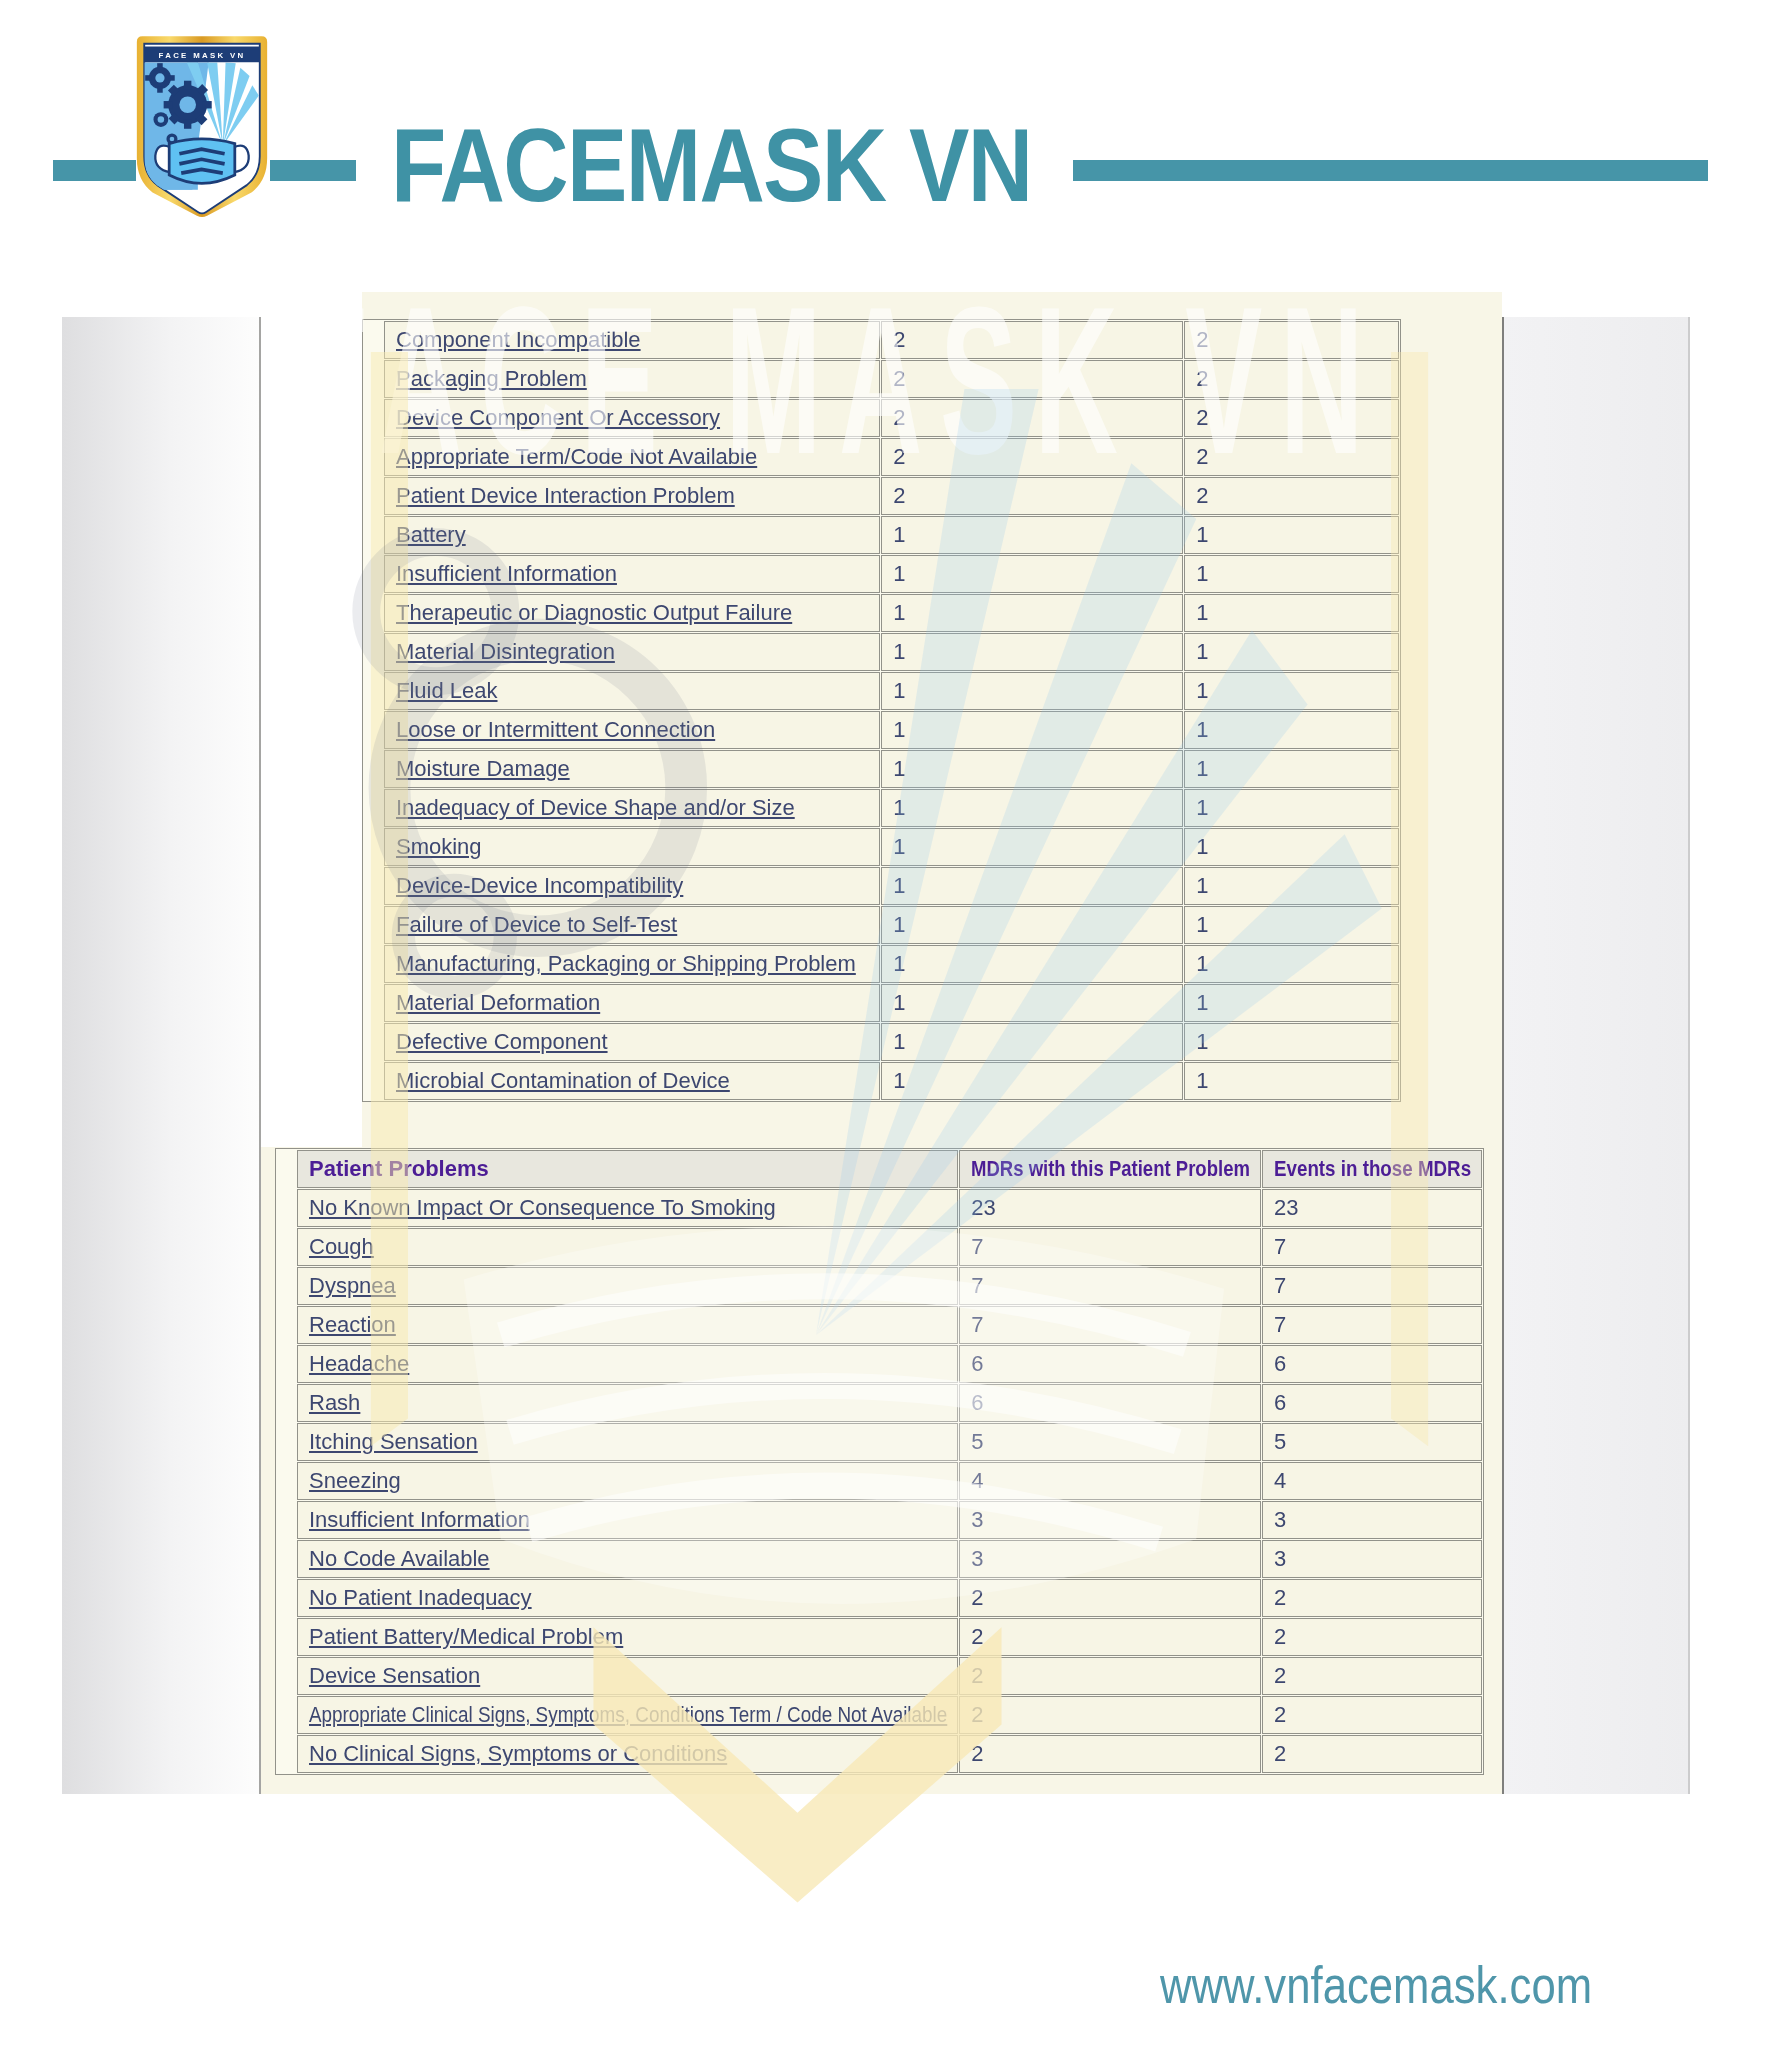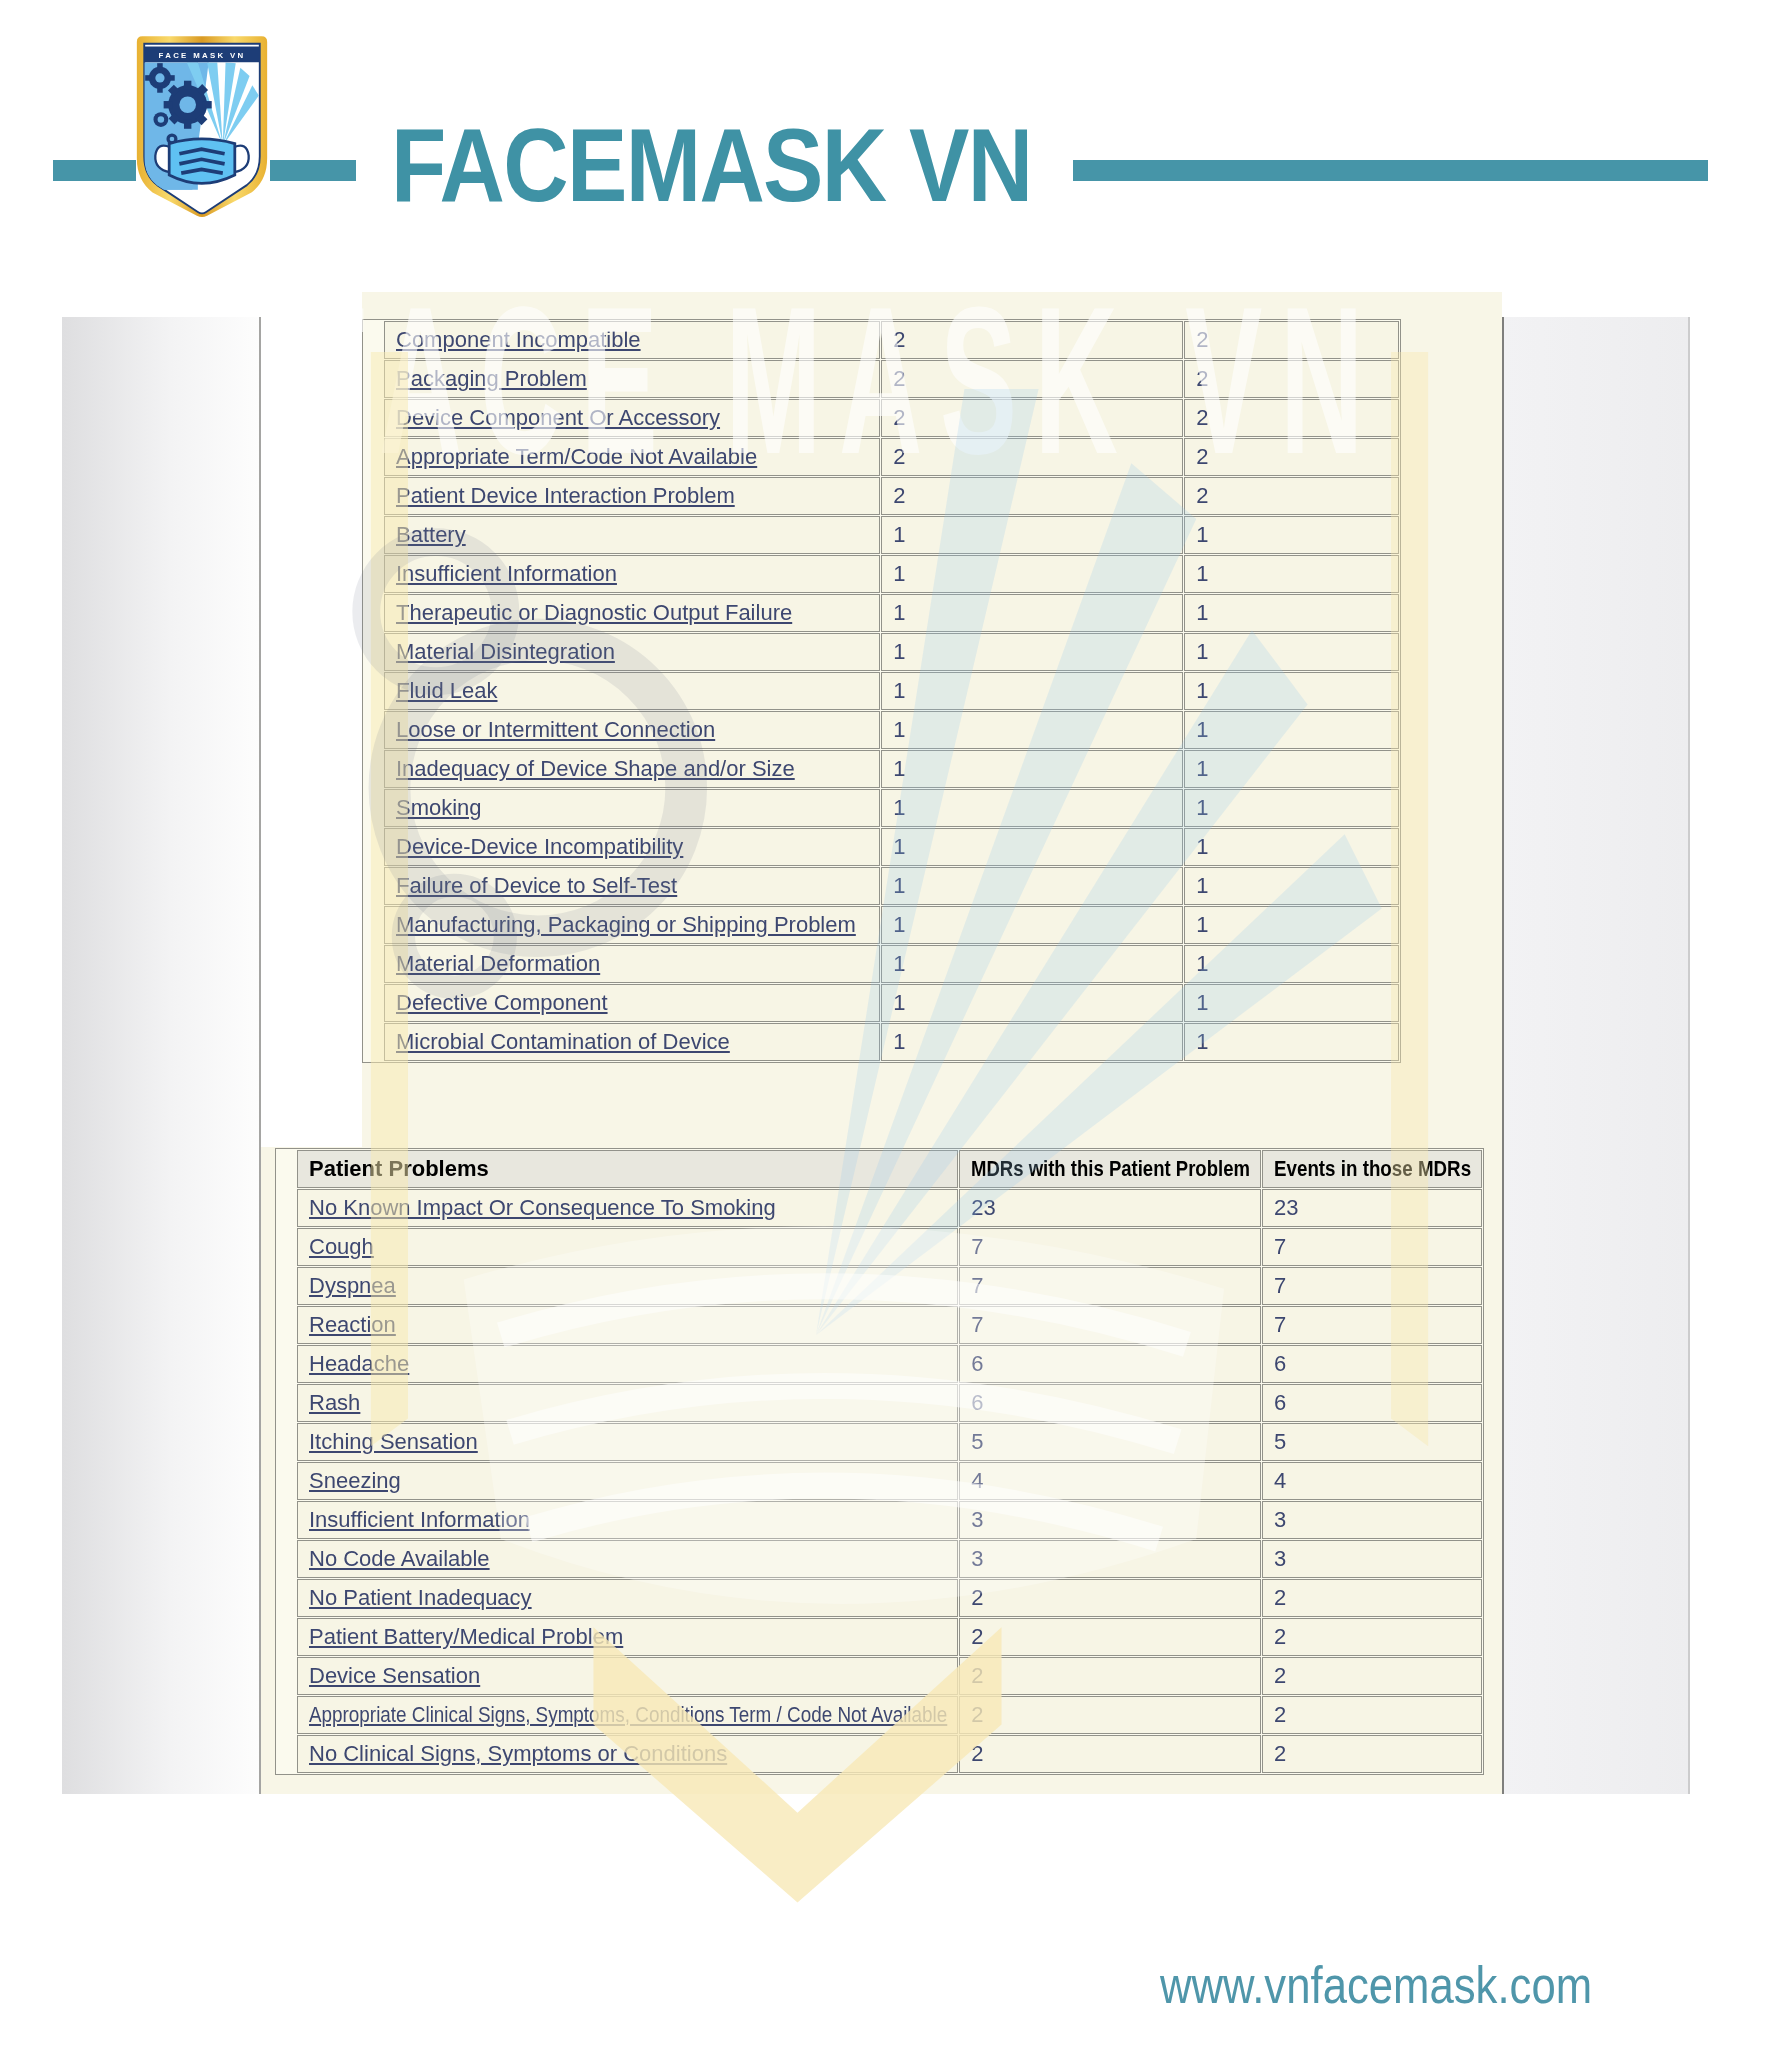--- a/index.html
+++ b/index.html
@@ -27,21 +27,21 @@
               background:linear-gradient(90deg,#f2f2f4 0%,#ededef 100%);z-index:1;}
   #edge-right{position:absolute;left:1688px;top:317px;width:1.9px;height:1477px;background:#cccccd;z-index:2;}
 
   
   table.data-table{position:absolute;border-collapse:separate;border-spacing:1.9px;
                    background:#fbfaee;border:0.9px solid #92928a;table-layout:fixed;z-index:3;padding-left:20px;}
   #t1{left:362px;top:319px;width:1039px;}
   #t2{left:275px;top:1148px;width:1209px;}
   .data-table td,.data-table th{border:0.9px solid #92928a;background:#f7f5e5;height:36px;
       padding:0 11px;font-size:22px;color:#3d4770;vertical-align:middle;text-align:left;overflow:hidden;}
-  .data-table th{background:#e8e7de;color:#000000;font-weight:bold;}
+  .data-table th{background:#e8e7de;color:#4c1d95;font-weight:bold;}
   #t1 col.c1{width:49%;} #t1 col.c2{width:29.8%;} #t1 col.c3{width:21.2%;}
   #t2 col.c1{width:55.9%;} #t2 col.c2{width:25.5%;} #t2 col.c3{width:18.6%;}
   .lnk{text-decoration:underline;color:#3d4770;cursor:pointer;}
   .fit{display:inline-block;white-space:nowrap;transform-origin:left center;}
 
   
   #wm-text{position:absolute;left:297px;top:276px;line-height:1;font-size:210px;font-weight:bold;
            color:rgba(255,255,255,.6);letter-spacing:32px;white-space:nowrap;
            transform:scaleX(.55);transform-origin:left top;z-index:4;pointer-events:none;}
   #wm-shield{position:absolute;left:315px;top:352px;width:1169px;height:1558px;z-index:4;pointer-events:none;}
@@ -193,20 +193,25 @@
         <td><span class="lnk fit">Fluid Leak</span></td>
         <td>1</td>
         <td>1</td>
       </tr>
         <tr>
         <td><span class="lnk fit">Loose or Intermittent Connection</span></td>
         <td>1</td>
         <td>1</td>
       </tr>
         <tr>
+        <td><span class="lnk fit">Moisture Damage</span></td>
+        <td>1</td>
+        <td>1</td>
+      </tr>
+        <tr>
         <td><span class="lnk fit">Inadequacy of Device Shape and/or Size</span></td>
         <td>1</td>
         <td>1</td>
       </tr>
         <tr>
         <td><span class="lnk fit">Smoking</span></td>
         <td>1</td>
         <td>1</td>
       </tr>
         <tr>

